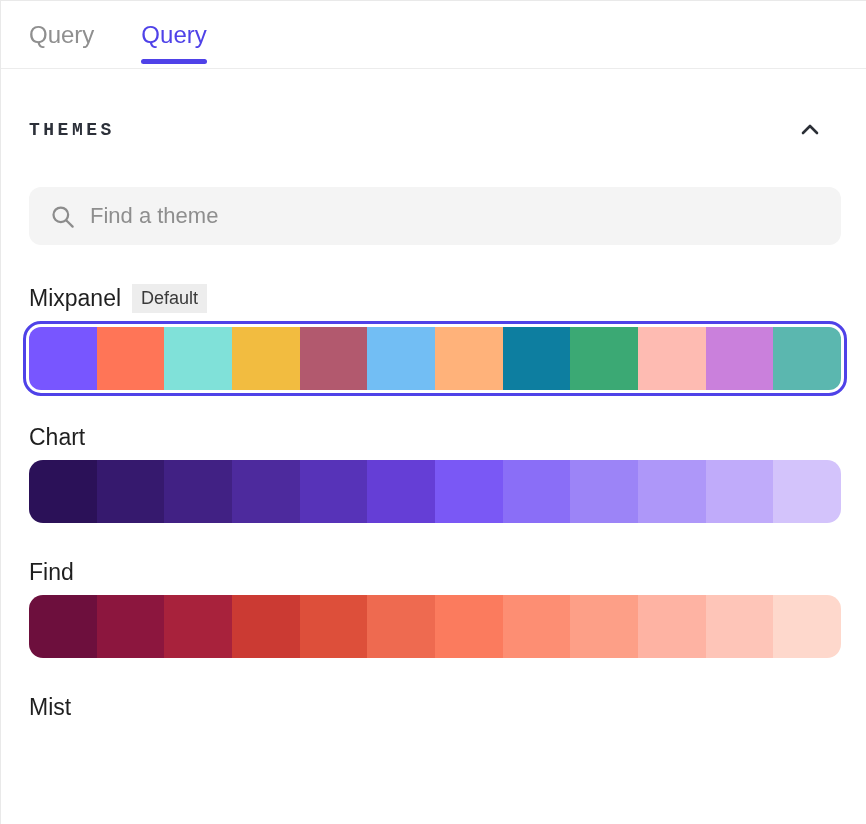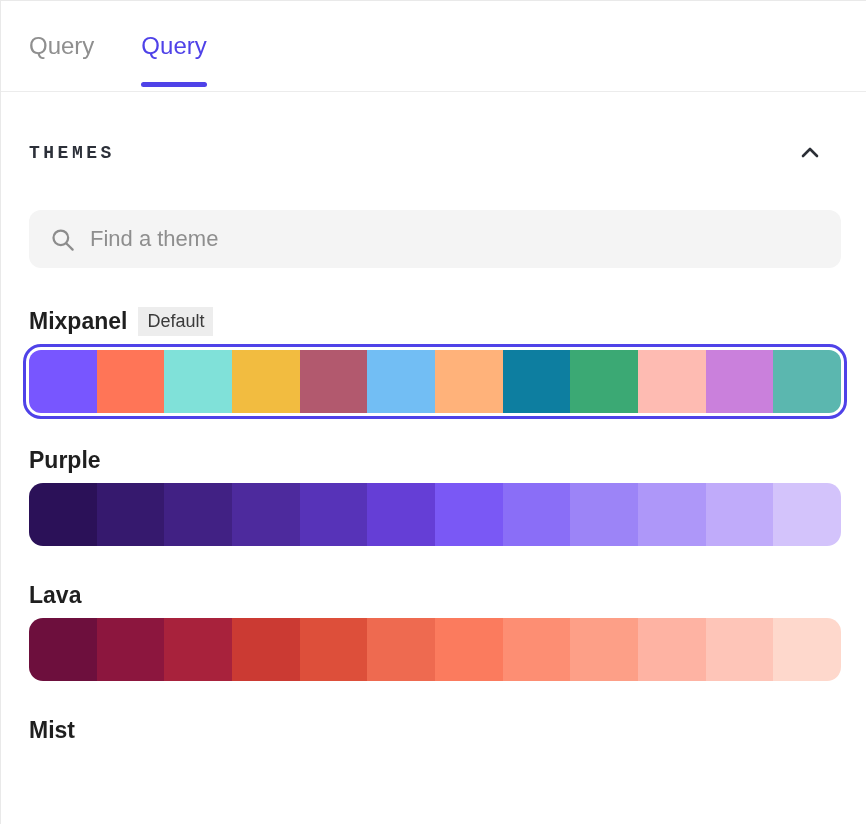--- a/index.html
+++ b/index.html
@@ -6,21 +6,21 @@
   html,body { background:#fff; }
   body { width:866px; height:824px; overflow:hidden; font-family:"Liberation Sans", sans-serif; }
 
   .panel {
     width:866px; height:824px; background:#fff;
     border-top:1px solid #e9e9e9; border-left:1px solid #e9e9e9;
     overflow:hidden;
   }
 
   
-  .tabbar { display:flex; gap:47px; align-items:stretch; height:91px; padding:0 28px; border-bottom:1px solid #ececec; }
+  .tabbar { display:flex; gap:47px; align-items:stretch; height:68px; padding:0 28px; border-bottom:1px solid #ececec; }
   .tab { position:relative; display:flex; align-items:center; font-size:24px; font-weight:500; color:#8f8f8f; cursor:pointer; }
   .tab.active { color:#4f42e8; }
   .tab-underline { position:absolute; left:0; right:0; bottom:4px; height:5px; border-radius:3px; background:#4f42e8; }
 
   
   .section-title { font-size:18px; line-height:26px; font-weight:700; letter-spacing:3.5px; color:#2c3039; }
   .axis-section {
     height:113px; display:flex; align-items:center; justify-content:space-between;
     padding:0 44px 0 28px;
     border-bottom:1px solid #ececec;
@@ -34,21 +34,21 @@
   .search-box { flex:1; display:flex; align-items:center; gap:14px; background:#f4f4f4; border-radius:12px; padding:0 16px 0 20px; cursor:text; }
   .search-box input { flex:1; border:none; outline:none; background:transparent; font-family:"Liberation Sans", sans-serif; font-size:22px; color:#2d2d2d; }
   .search-box input::placeholder { color:#8e8e8e; }
   .new-btn { width:149px; display:flex; align-items:center; justify-content:center; gap:13px; background:#fff; border:1px solid #e3e3e3; border-radius:12px; font-family:"Liberation Sans", sans-serif; font-size:22px; font-weight:500; color:#2d2d2d; cursor:pointer; }
 
   
   .theme-list { margin:36px 25px 0 28px; }
   .theme { margin-bottom:32px; }
   .theme.selected { margin-bottom:24px; }
   .theme-label { display:flex; align-items:center; gap:11px; height:34px; margin-bottom:6px; }
-  .theme-name { font-size:23px; font-weight:700; color:#1f1f1f; }
+  .theme-name { font-size:23px; font-weight:400; color:#1f1f1f; }
   .theme-badge { background:#ededed; border-radius:0; padding:4px 9px; font-size:18px; color:#3a3a3a; }
   .swatch-wrap { background:#fff; }
   .theme.selected .swatch-wrap { border:3px solid #4f42e8; border-radius:18px; padding:3px; margin:0 -6px; }
   .swatch-row { display:flex; height:63px; border-radius:14px; overflow:hidden; }
   .theme.selected .swatch-row { border-radius:12px; }
   .swatch { flex:1; }
 </style>
 </head>
 <body>
 
@@ -101,21 +101,21 @@
               <div class="swatch" style="background: rgb(13, 126, 160);"></div>
               <div class="swatch" style="background: rgb(59, 169, 116);"></div>
               <div class="swatch" style="background: rgb(254, 187, 178);"></div>
               <div class="swatch" style="background: rgb(202, 128, 220);"></div>
               <div class="swatch" style="background: rgb(91, 183, 175);"></div>
             </div>
     </div>
   </div>
         <div class="theme">
     <div class="theme-label">
-      <span class="theme-name">Purple</span>
+      <span class="theme-name">Chart</span>
 
     </div>
     <div class="swatch-wrap">
       <div class="swatch-row">
               <div class="swatch" style="background: rgb(43, 17, 88);"></div>
               <div class="swatch" style="background: rgb(54, 25, 110);"></div>
               <div class="swatch" style="background: rgb(65, 33, 132);"></div>
               <div class="swatch" style="background: rgb(77, 42, 157);"></div>
               <div class="swatch" style="background: rgb(87, 51, 184);"></div>
               <div class="swatch" style="background: rgb(101, 62, 214);"></div>
@@ -123,21 +123,21 @@
               <div class="swatch" style="background: rgb(138, 110, 247);"></div>
               <div class="swatch" style="background: rgb(156, 132, 247);"></div>
               <div class="swatch" style="background: rgb(174, 151, 249);"></div>
               <div class="swatch" style="background: rgb(192, 171, 250);"></div>
               <div class="swatch" style="background: rgb(211, 195, 251);"></div>
             </div>
     </div>
   </div>
         <div class="theme">
     <div class="theme-label">
-      <span class="theme-name">Lava</span>
+      <span class="theme-name">Find</span>
 
     </div>
     <div class="swatch-wrap">
       <div class="swatch-row">
               <div class="swatch" style="background: rgb(109, 15, 61);"></div>
               <div class="swatch" style="background: rgb(140, 22, 62);"></div>
               <div class="swatch" style="background: rgb(168, 34, 60);"></div>
               <div class="swatch" style="background: rgb(203, 58, 51);"></div>
               <div class="swatch" style="background: rgb(221, 79, 58);"></div>
               <div class="swatch" style="background: rgb(238, 106, 80);"></div>

